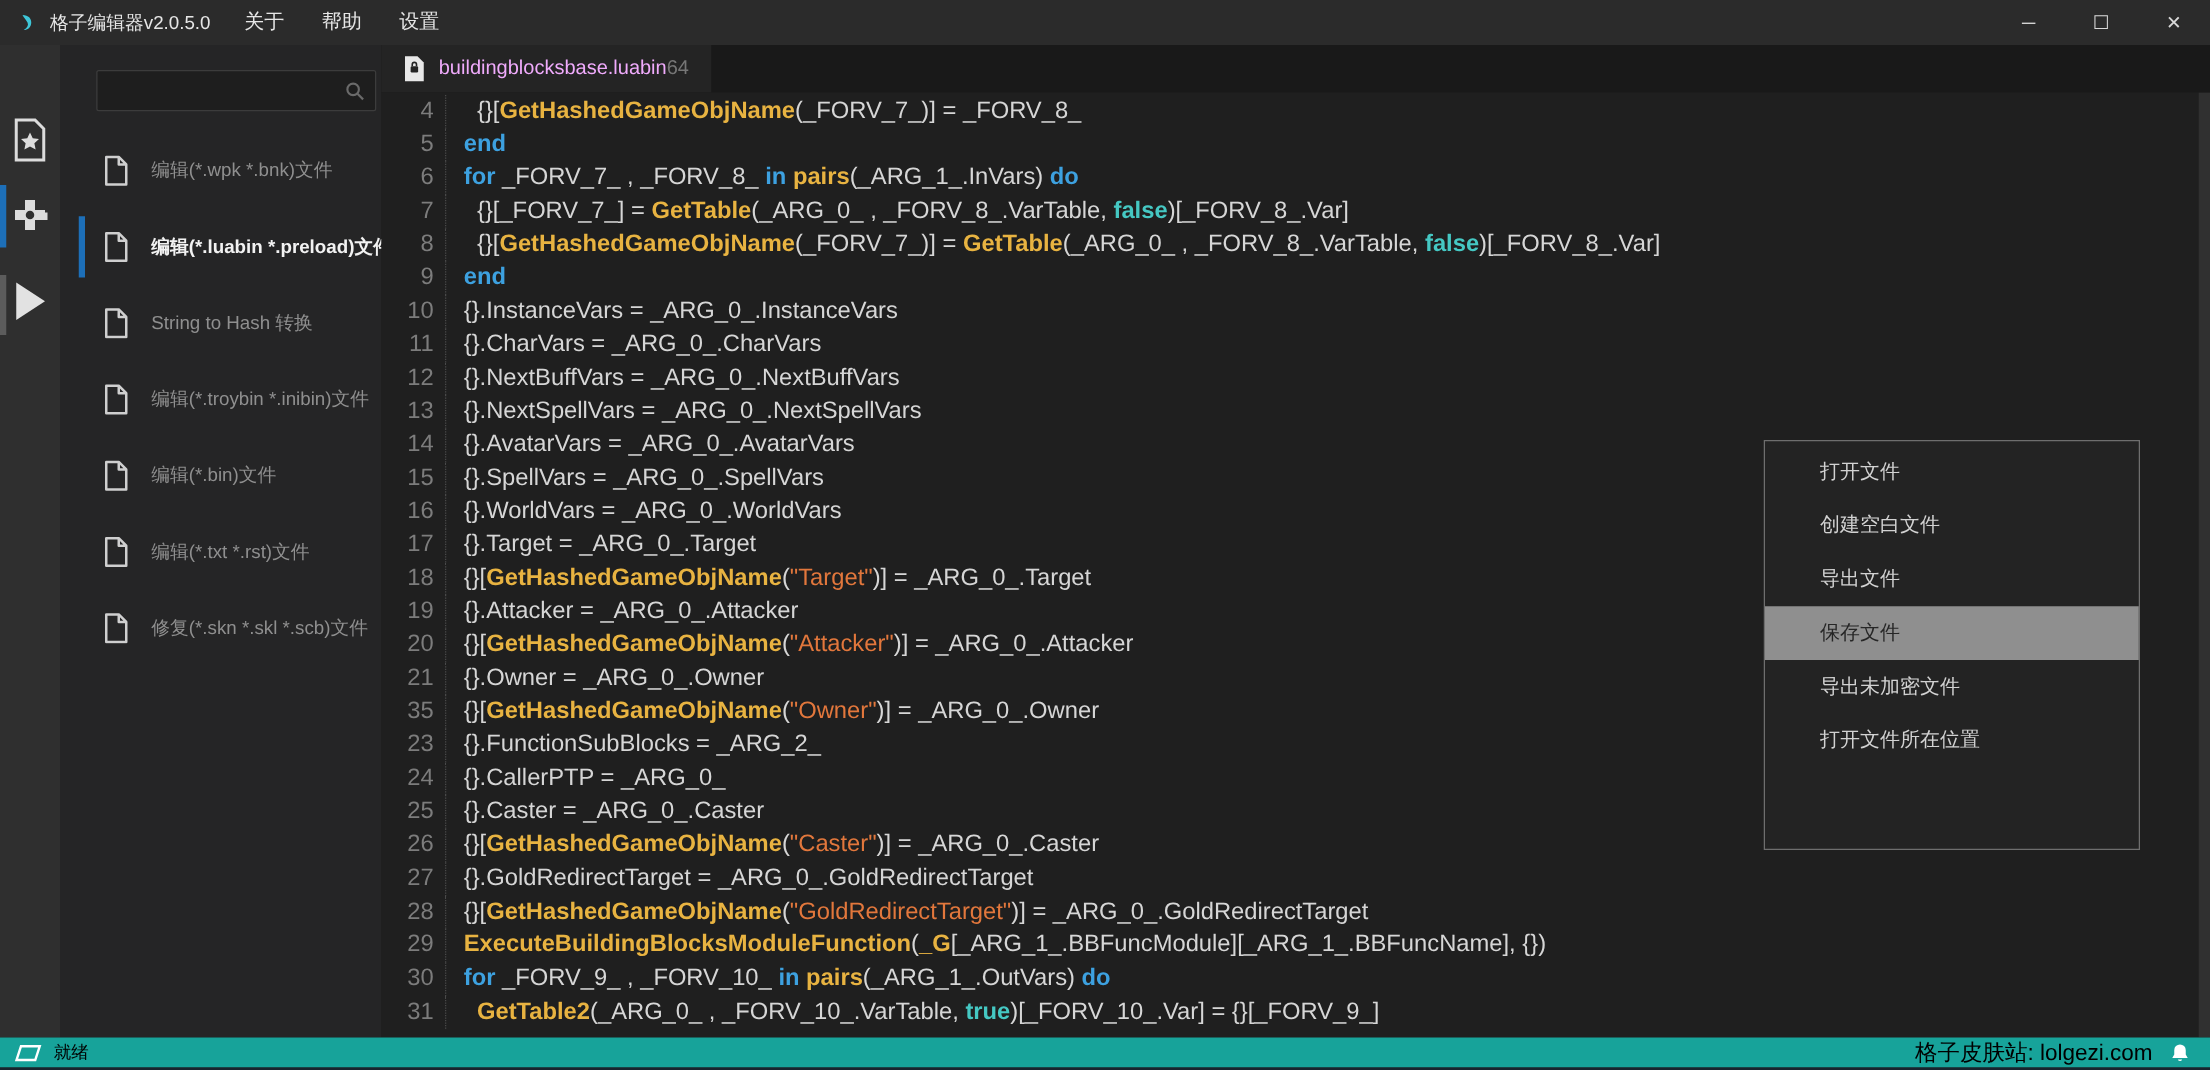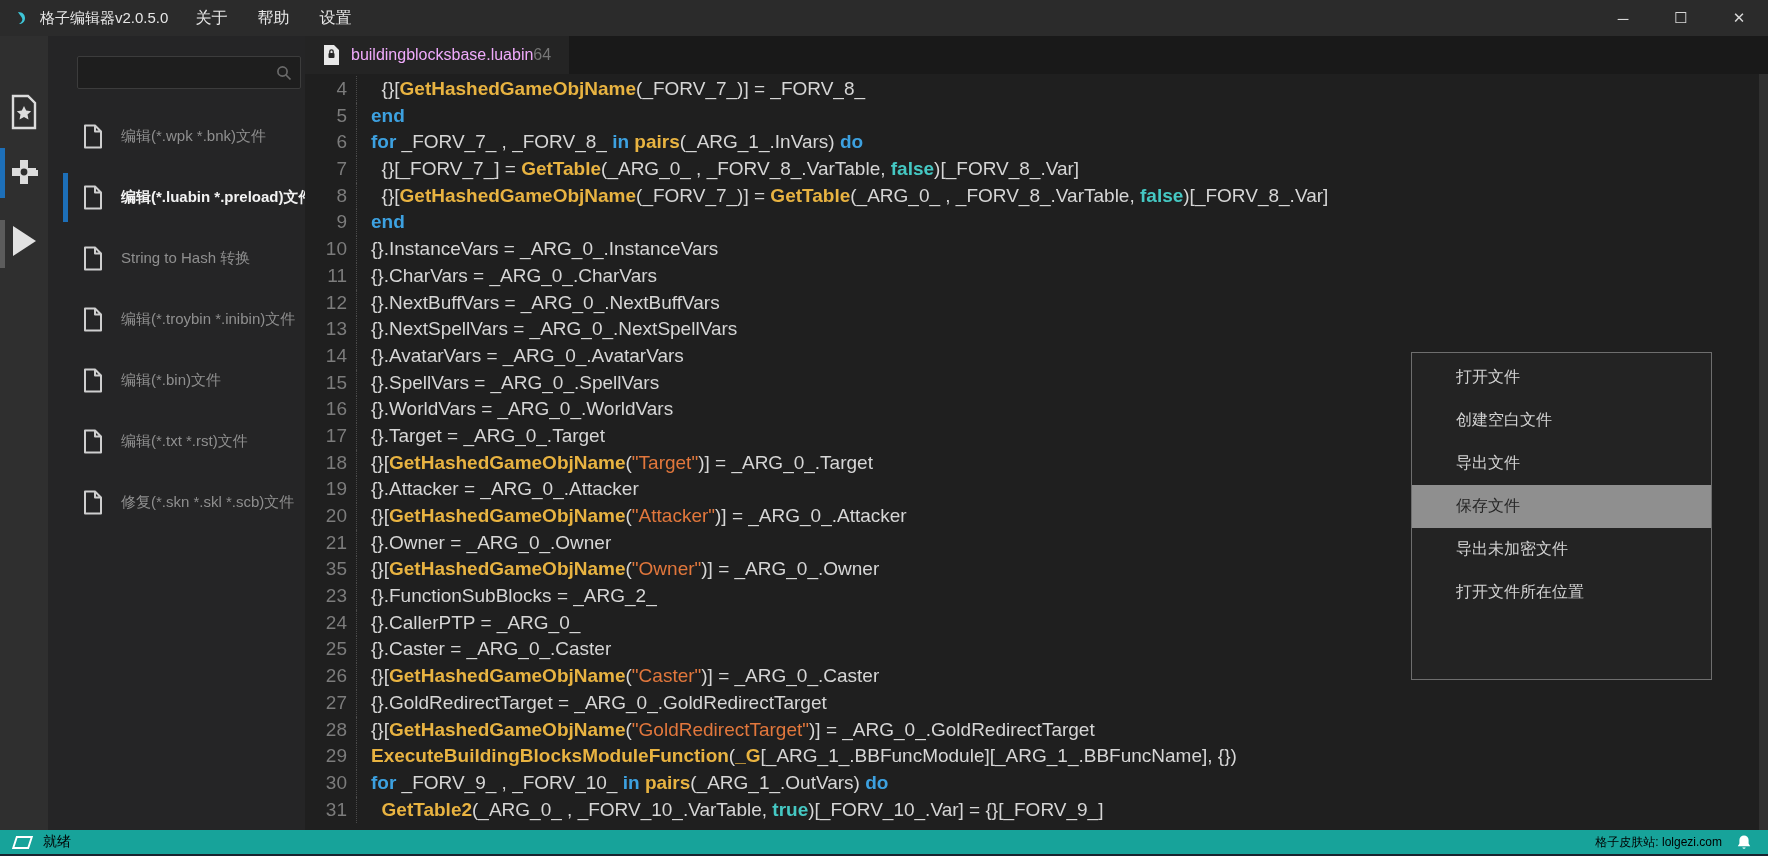--- a/index.html
+++ b/index.html
@@ -55,21 +55,21 @@
   
   .context-menu { position:absolute; left:1411px; top:352px; width:301px; height:328px; background:#232323; border:1px solid #6e6e6e; padding-top:3px; }
   .menu-row { height:43px; display:flex; align-items:center; padding-left:44px; font-size:16px; color:#d2d2d2; cursor:default; }
   .menu-row.highlight { background:#8f8f8f; color:#262626; }
 
   
   .statusbar { position:absolute; left:0; top:830px; width:1768px; height:24px; background:#17a39a; display:flex; align-items:center; color:#000000; }
   .status-edge { position:absolute; left:0; top:854px; width:1768px; height:2px; background:#18242e; }
   .status-icon { width:17px; height:13px; border:2px solid #fff; transform:skewX(-18deg); margin-left:14px; margin-right:12px; }
   .status-left { font-size:14px; }
-  .status-right { margin-left:auto; font-size:12px; display:flex; align-items:center; }
+  .status-right { margin-left:auto; font-size:18px; display:flex; align-items:center; }
   .bell { margin:0 16px 0 14px; }
 </style>
 </head>
 <body>
 
 <div class="titlebar">
   <svg class="app-logo" viewBox="0 0 16 16">
     <path d="M4 2 C9 2 11 5 11 8 C11 12 8 14 5 14 C8 12 9 10 8 8 C7 6 5 4 4 2 Z" fill="#3ec6d8"></path>
   </svg>
   <span class="app-title">格子编辑器v2.0.5.0</span>

